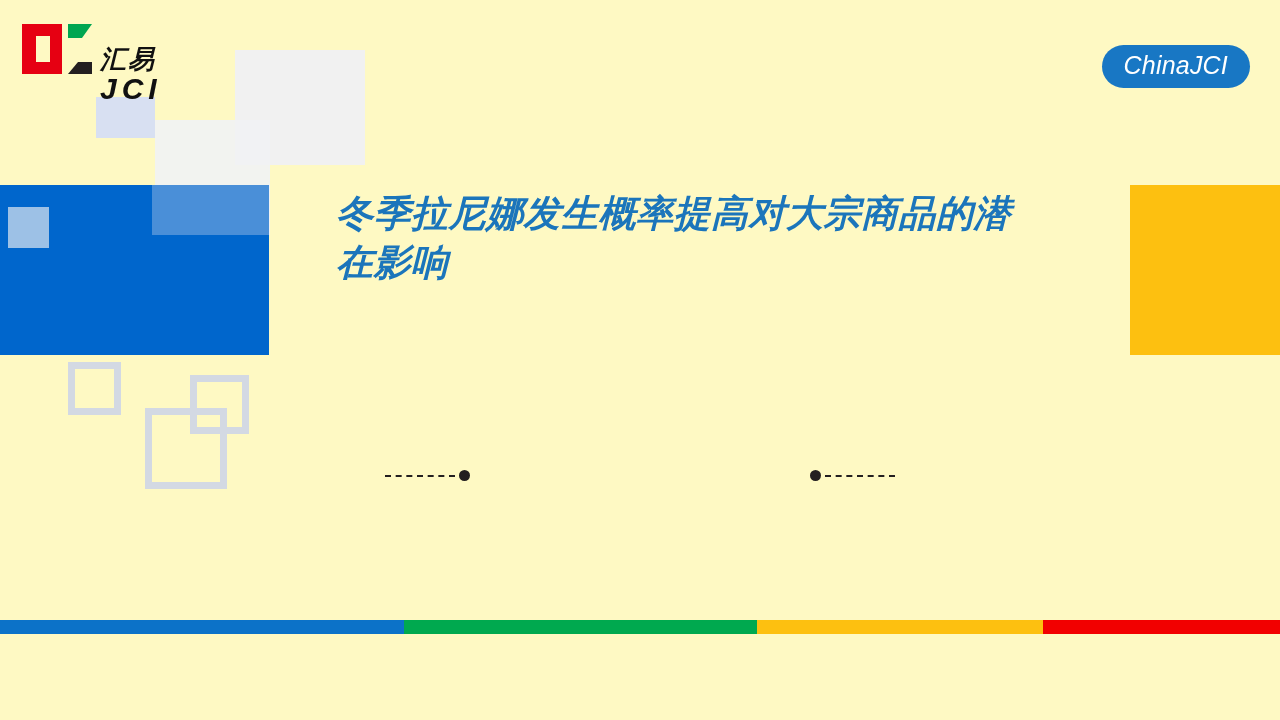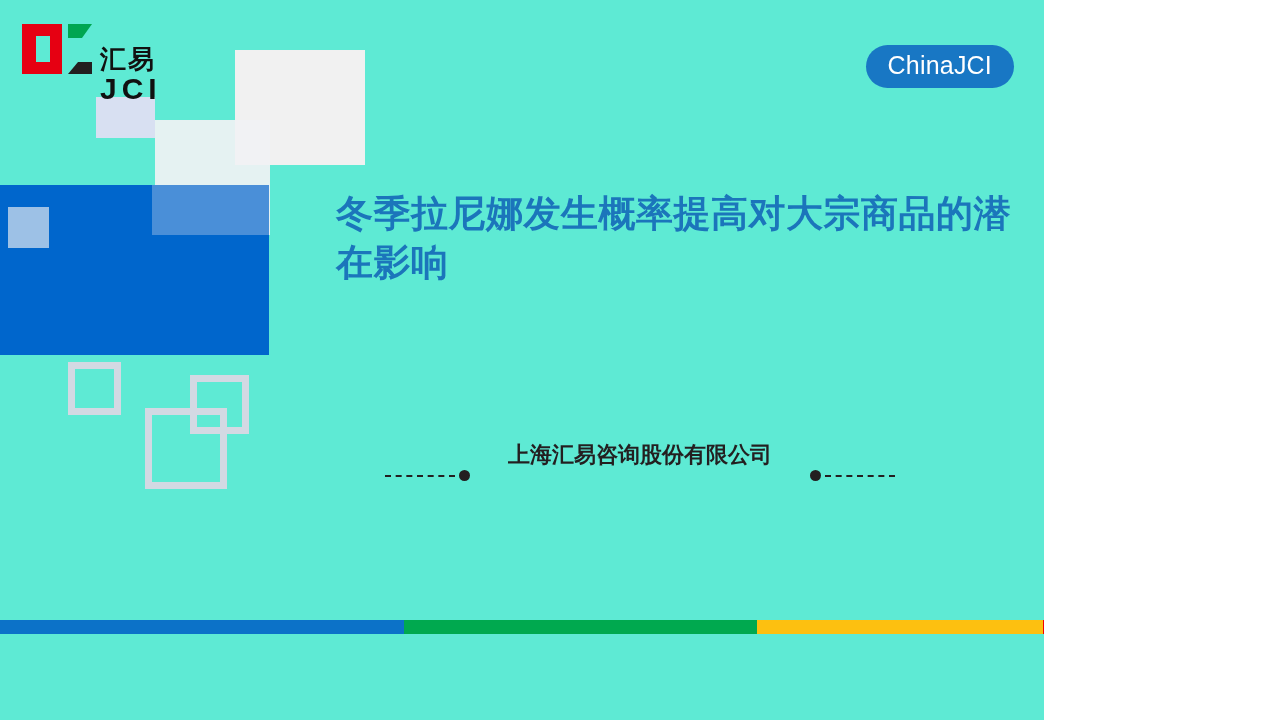--- a/index.html
+++ b/index.html
@@ -2,21 +2,21 @@
 <html><head>
 <meta charset="utf-8">
 <style>
   html,body{margin:0;padding:0;}
   body{
     width:1280px;height:720px;
     background:#ffffff;
     font-family:"Liberation Sans","DejaVu Sans",sans-serif;
     overflow:hidden;
   }
-  .slide{position:relative;width:1044px;height:720px;background:#5eead4;overflow:hidden;}
+  .slide{position:relative;width:1280px;height:720px;background:#fef9c3;overflow:hidden;font-style:italic;}
 
   
   .shp{position:absolute;}
 
   .sq-gray-big{left:235px;top:50px;width:130px;height:115px;background:#f1f1f1;}
   .sq-gray-mid{left:155px;top:120px;width:115px;height:115px;background:#f1f2f4;opacity:.92;}
   .sq-blue-pale{left:96px;top:97px;width:59px;height:41px;background:#d8e0f2;}
 
   .rect-blue-main{left:0px;top:185px;width:269px;height:170px;background:#0066cc;}
   .rect-blue-light-overlay{left:152px;top:185px;width:117px;height:50px;background:#4a8fd8;}
@@ -116,21 +116,20 @@
   <div class="title-wrap">
     <div class="title-main" style="color: rgb(27, 117, 187); margin-left: 36px;">冬季拉尼娜发生概率提高对大宗商品的潜在影响</div>
   </div>
 
   <div class="sub-wrap">
     <div class="sub-deco left">
       <div class="dash"></div>
       <div class="dot"></div>
     </div>
     <div class="sub-text" style="color: rgb(35, 31, 32);">
-      <span>上海汇易咨询股份有限公司</span>
     </div>
     <div class="sub-deco right">
       <div class="dash"></div>
       <div class="dot"></div>
     </div>
   </div>
 
   <div class="bottom-bar" id="bottom-bar">
       <div class="bb-seg" style="width: 404px; background: rgb(12, 114, 200);"></div>
       <div class="bb-seg" style="width: 353px; background: rgb(0, 169, 79);"></div>

